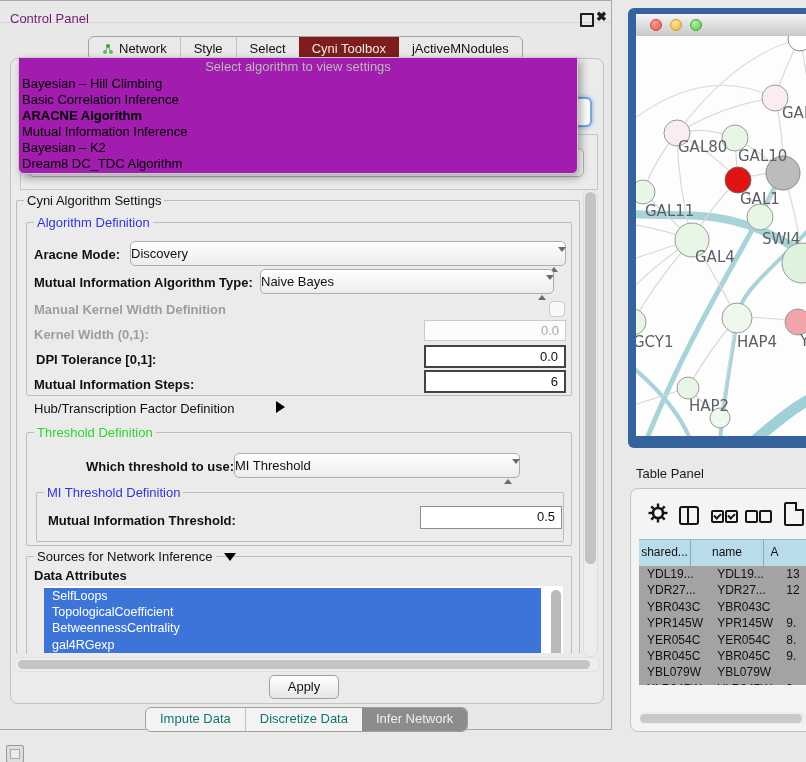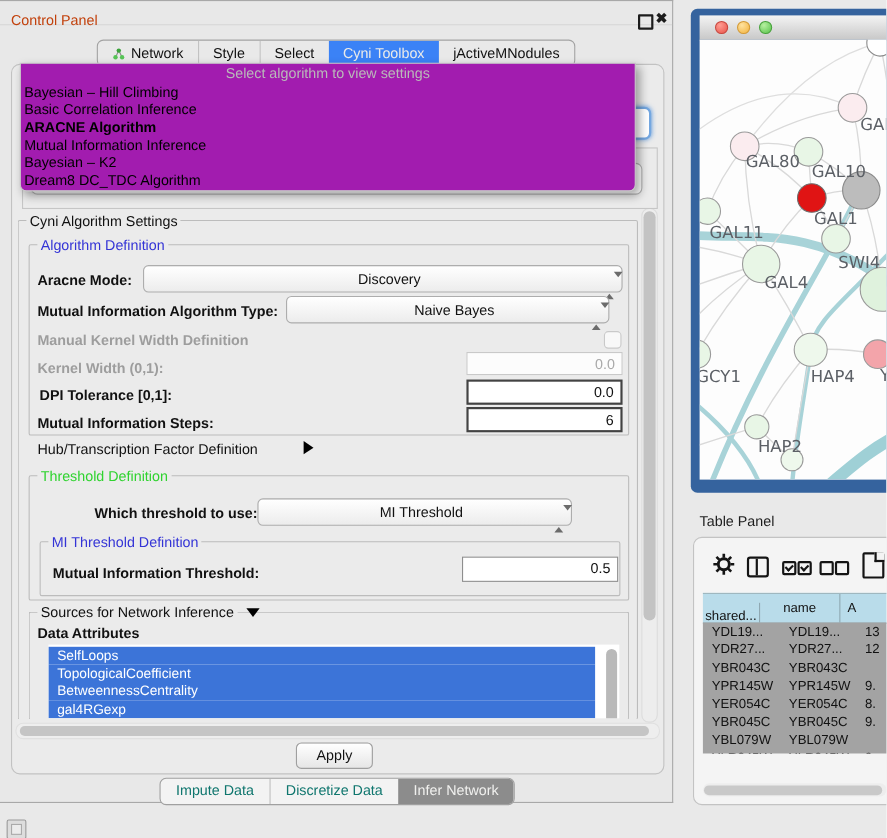--- a/index.html
+++ b/index.html
@@ -3,29 +3,29 @@
 <meta charset="utf-8">
 <style>
   html,body{margin:0;padding:0;}
   .screen{position:relative;width:806px;height:762px;background:#e9e9e9;overflow:hidden;
           font-family:"Liberation Sans",sans-serif;color:#111;}
   .abs{position:absolute;}
 
   
   .cp-window{left:0;top:8;width:611px;height:728px;background:#e8e8e8;border:1px solid #a8a8a8;border-left:none;}
   .cp-titlebar{left:0;top:8;width:611px;height:22px;border-bottom:1px solid #d6d6d6;}
-  .cp-title{left:10px;top:11px;font-size:13px;color:#c2410c;}
+  .cp-title{left:10px;top:11px;font-size:13px;color:#701a75;}
   .float-icon{left:580px;top:13px;width:10px;height:10px;border:2px solid #1c1c1c;border-radius:1px;}
   .close-icon{left:596px;top:9px;font-size:13px;font-weight:bold;color:#1c1c1c;}
 
   
   .tabbar{left:88px;top:36px;height:23px;display:flex;border:1px solid #a3a3a3;border-radius:6px;overflow:hidden;background:#e9e9e9;}
   .tab{padding:0 13px;line-height:21px;font-size:13px;color:#111;border-left:1px solid #c2c2c2;white-space:nowrap;display:flex;align-items:center;gap:5px;}
   .tab:first-child{border-left:none;}
-  .tab.selected{background:#3b82f6;color:#ebebe9;border-left:none;}
+  .tab.selected{background:#7f1d1d;color:#ebebe9;border-left:none;}
   .tab.selected + .tab{border-left:none;}
 
   
   .inner-panel{left:10px;top:58px;width:592px;height:644px;border:1px solid #c2c2c2;border-radius:8px;background:#ebebeb;}
 
   
   .combo-sliver{left:130px;top:97px;width:458px;height:26px;border-radius:6px;background:#fff;
      border:2px solid #74a7e0;box-shadow:0 0 4px rgba(90,150,220,.8);z-index:1;}
   .hidden-group{left:20px;top:134px;width:576px;height:54px;border:1px solid #c6c6c6;z-index:1;}
   .hidden-field{left:28px;top:148px;width:554px;height:27px;border:1px solid #b5b5b5;border-radius:6px;background:#fff;z-index:1;}
@@ -41,21 +41,21 @@
   .groupbox{border:1px solid #bcbcbc;border-radius:2px;}
   .glabel{font-size:13px;background:#ebebeb;padding:0 3px;white-space:nowrap;z-index:2;}
   .blue{color:#3434d6;}
   .green{color:#2fd32f;}
 
   .lbl{font-size:13px;font-weight:bold;white-space:nowrap;}
   .lbl.dis{color:#9d9d9d;}
   .plain{font-size:13px;white-space:nowrap;}
 
   .combo{border:1px solid #adadad;border-radius:5px;background:linear-gradient(#ffffff,#ececec);
-         font-size:13px;line-height:23px;padding-left:12px;box-sizing:border-box;height:25px;text-align:center;}
+         font-size:13px;line-height:23px;box-sizing:border-box;height:25px;}
   .spin{position:absolute;right:8px;top:6px;width:7px;}
   .spin .up{width:0;height:0;border-left:4px solid transparent;border-right:4px solid transparent;border-bottom:5px solid #6b6b6b;margin-bottom:3px;}
   .spin .dn{width:0;height:0;border-left:4px solid transparent;border-right:4px solid transparent;border-top:5px solid #6b6b6b;}
 
   .field{box-sizing:border-box;font-size:13px;text-align:right;padding:0 6px;line-height:20px;background:#fff;}
   .field.dark{border:2px solid #434343;line-height:19px;}
   .field.lite{border:1px solid #c9c9c9;color:#a9a9a9;background:#fcfcfc;}
   .field.mid{border:1px solid #8e8e8e;}
 
   .checkbox{width:14px;height:14px;border:1px solid #c9c9c9;border-radius:4px;background:#f8f8f8;}
@@ -333,21 +333,21 @@
       </g>
     </svg>
     <div class="tp-toolbar-icon cols-icon"></div>
     <div class="mini-box checked" style="left:80px;"></div>
     <div class="mini-box checked" style="left:94px;"></div>
     <div class="mini-box" style="left:114px;"></div>
     <div class="mini-box" style="left:128px;"></div>
     <div class="tp-toolbar-icon doc-icon"></div>
 
     <div class="tbl-header">
-      <div class="tbl-hcell" style="width:52px;margin-top:8px;">shared...</div>
+      <div class="tbl-hcell" style="width:52px;">shared...</div>
       <div class="tbl-hcell" style="width:73px;">name</div>
       <div class="tbl-hcell" style="width:21px;border-right:none;">A</div>
     </div>
     <div class="tbl-rows" id="table-rows">
         <div class="t-row">
           <div class="t-cell" style="width: 74px;">YDL19...</div>
           <div class="t-cell" style="width: 73px;">YDL19...</div>
           <div class="t-cell" style="width: 30px;">13</div>
         </div>
         <div class="t-row">

